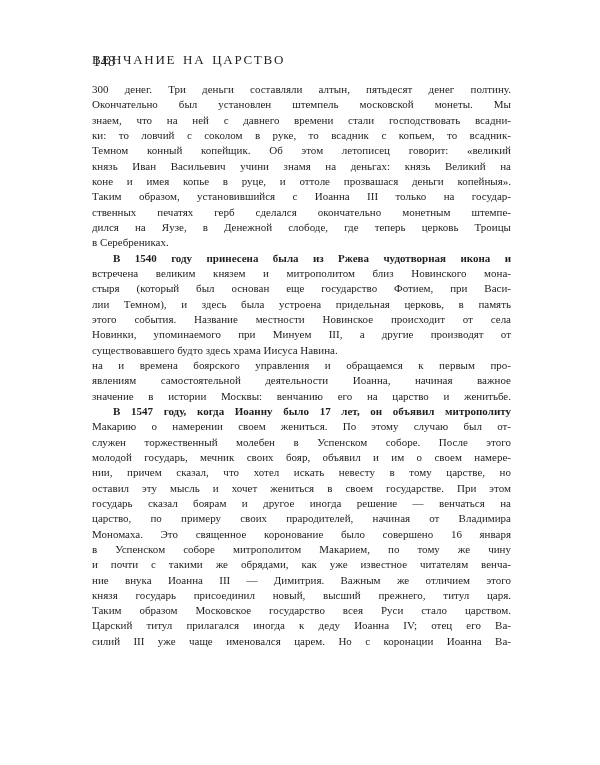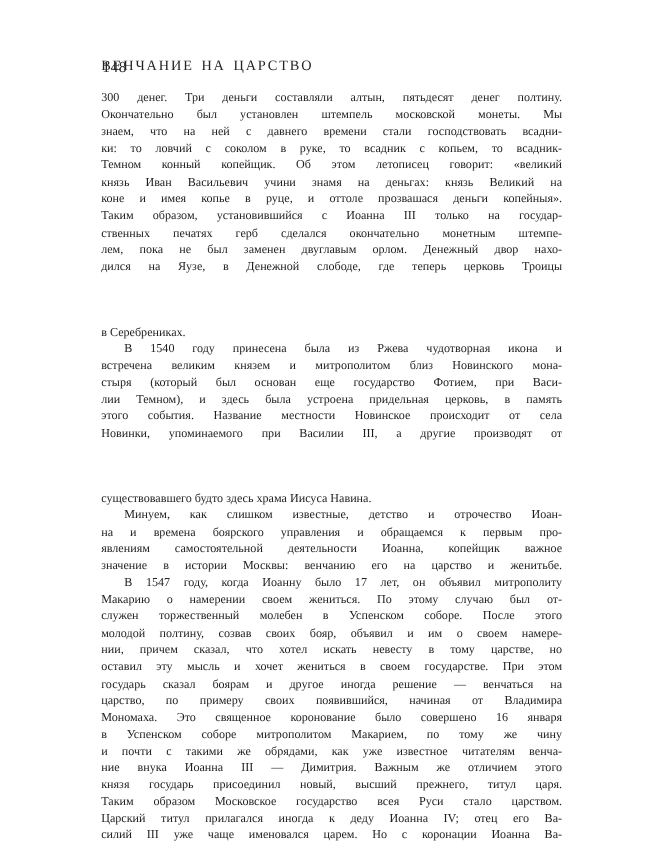--- a/index.html
+++ b/index.html
@@ -52,67 +52,65 @@
   .line {
     font-size: 11px;
     line-height: 15.33px;
     text-align: justify;
     text-align-last: justify;
     color: #1e1e1e;
   }
 
   .line.last {
     text-align-last: left;
-    margin-top: 44px;
   }
 
   .line.indent {
     text-indent: 21px;
+    font-weight: bold;
   }
 </style>
 </head>
 <body>
 
 <div class="page">
   <div class="header">
     <span class="pagenum">148</span>
     <span class="running">ВЕНЧАНИЕ НА ЦАРСТВО</span>
   </div>
   <div class="textblock" id="textblock">
       <div class="line">300 денег. Три деньги составляли алтын, пятьдесят денег полтину.</div>
       <div class="line">Окончательно был установлен штемпель московской монеты. Мы</div>
       <div class="line">знаем, что на ней с давнего времени стали господствовать всадни-</div>
       <div class="line">ки: то ловчий с соколом в руке, то всадник с копьем, то всадник-</div>
       <div class="line">Темном конный копейщик. Об этом летописец говорит: «великий</div>
       <div class="line">князь Иван Васильевич учини знамя на деньгах: князь Великий на</div>
       <div class="line">коне и имея копье в руце, и оттоле прозвашася деньги копейныя».</div>
       <div class="line">Таким образом, установившийся с Иоанна III только на государ-</div>
       <div class="line">ственных печатях герб сделался окончательно монетным штемпе-</div>
-      <div class="line">лем, пока не был заменен двуглавым орлом. Денежный двор нахо-</div>
       <div class="line">дился на Яузе, в Денежной слободе, где теперь церковь Троицы</div>
       <div class="line last">в Серебрениках.</div>
       <div class="line indent">В 1540 году принесена была из Ржева чудотворная икона и</div>
       <div class="line">встречена великим князем и митрополитом близ Новинского мона-</div>
       <div class="line">стыря (который был основан еще государство Фотием, при Васи-</div>
       <div class="line">лии Темном), и здесь была устроена придельная церковь, в память</div>
       <div class="line">этого события. Название местности Новинское происходит от села</div>
-      <div class="line">Новинки, упоминаемого при Василии III, а другие производят от</div>
+      <div class="line">Новинки, упоминаемого при Минуем III, а другие производят от</div>
       <div class="line last">существовавшего будто здесь храма Иисуса Навина.</div>
-      <div class="line indent">Минуем, как слишком известные, детство и отрочество Иоан-</div>
       <div class="line">на и времена боярского управления и обращаемся к первым про-</div>
-      <div class="line">явлениям самостоятельной деятельности Иоанна, копейщик важное</div>
+      <div class="line">явлениям самостоятельной деятельности Иоанна, начиная важное</div>
       <div class="line">значение в истории Москвы: венчанию его на царство и женитьбе.</div>
       <div class="line indent">В 1547 году, когда Иоанну было 17 лет, он объявил митрополиту</div>
       <div class="line">Макарию о намерении своем жениться. По этому случаю был от-</div>
       <div class="line">служен торжественный молебен в Успенском соборе. После этого</div>
-      <div class="line">молодой полтину, созвав своих бояр, объявил и им о своем намере-</div>
+      <div class="line">молодой государь, мечник своих бояр, объявил и им о своем намере-</div>
       <div class="line">нии, причем сказал, что хотел искать невесту в тому царстве, но</div>
       <div class="line">оставил эту мысль и хочет жениться в своем государстве. При этом</div>
       <div class="line">государь сказал боярам и другое иногда решение — венчаться на</div>
-      <div class="line">царство, по примеру своих появившийся, начиная от Владимира</div>
+      <div class="line">царство, по примеру своих прародителей, начиная от Владимира</div>
       <div class="line">Мономаха. Это священное коронование было совершено 16 января</div>
       <div class="line">в Успенском соборе митрополитом Макарием, по тому же чину</div>
       <div class="line">и почти с такими же обрядами, как уже известное читателям венча-</div>
       <div class="line">ние внука Иоанна III — Димитрия. Важным же отличием этого</div>
       <div class="line">князя государь присоединил новый, высший прежнего, титул царя.</div>
       <div class="line">Таким образом Московское государство всея Руси стало царством.</div>
       <div class="line">Царский титул прилагался иногда к деду Иоанна IV; отец его Ва-</div>
       <div class="line">силий III уже чаще именовался царем. Но с коронации Иоанна Ва-</div>
     </div>
 </div>

